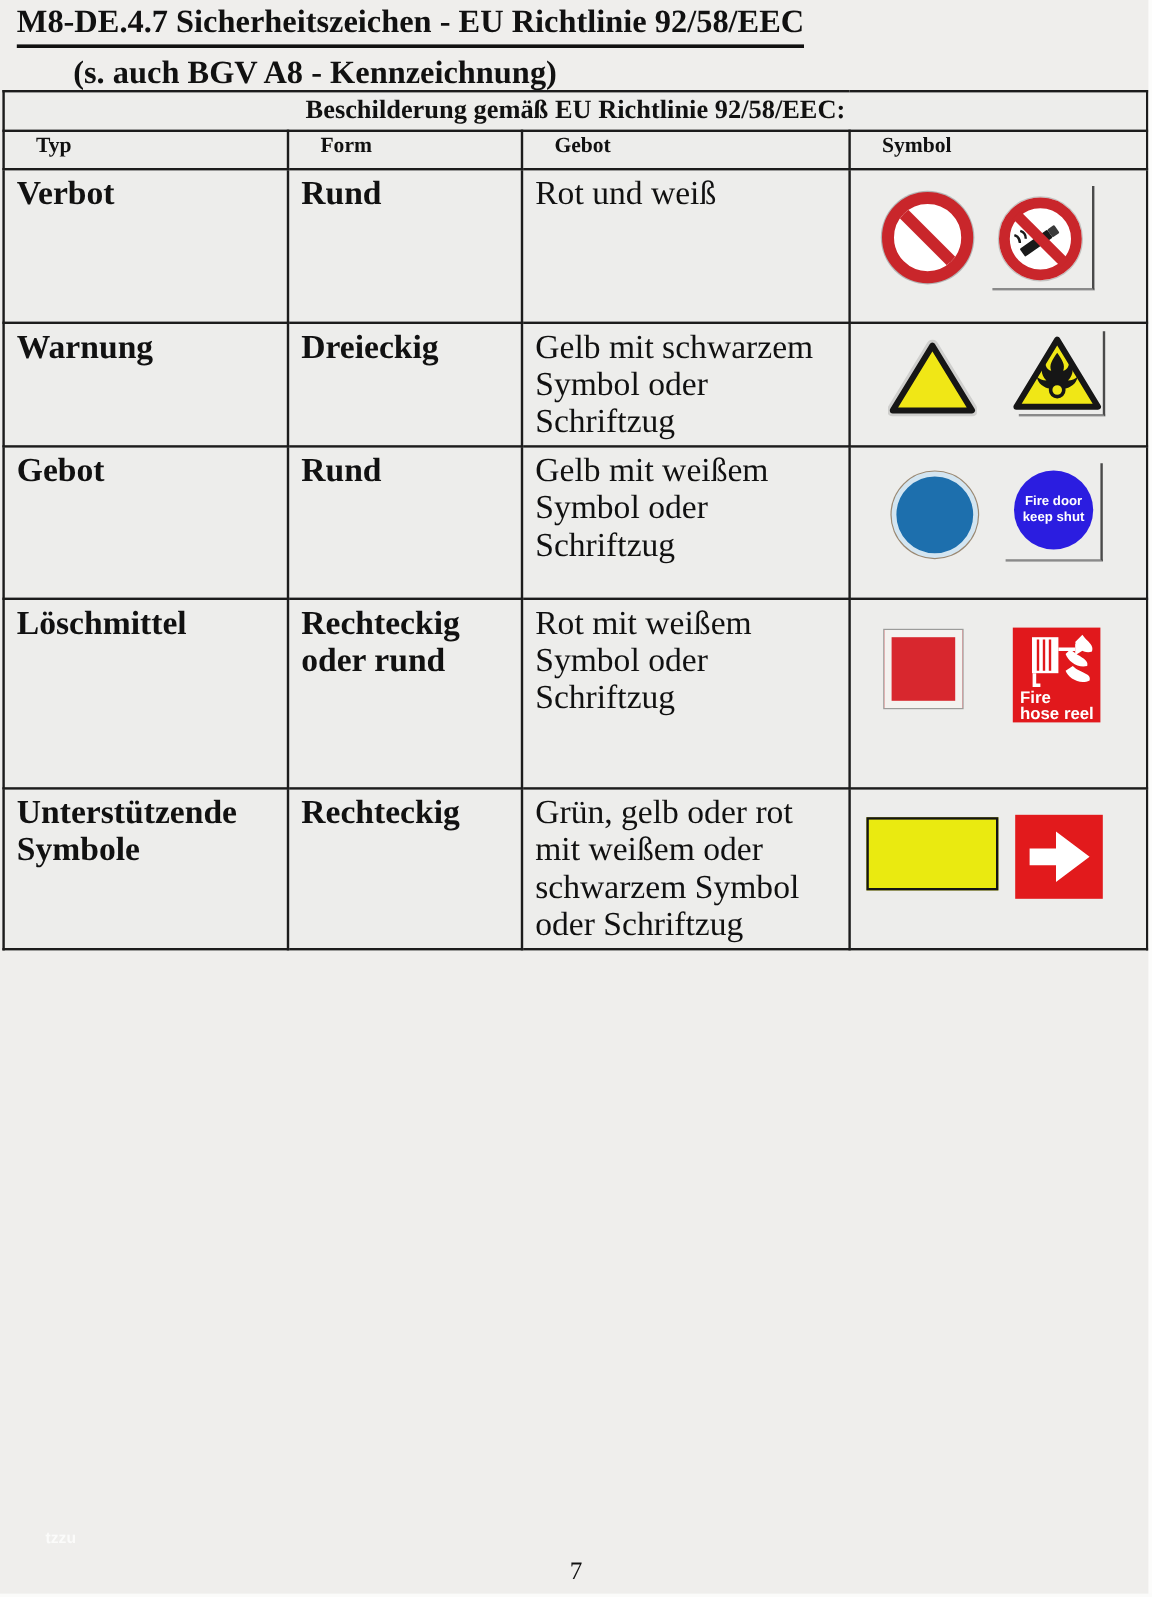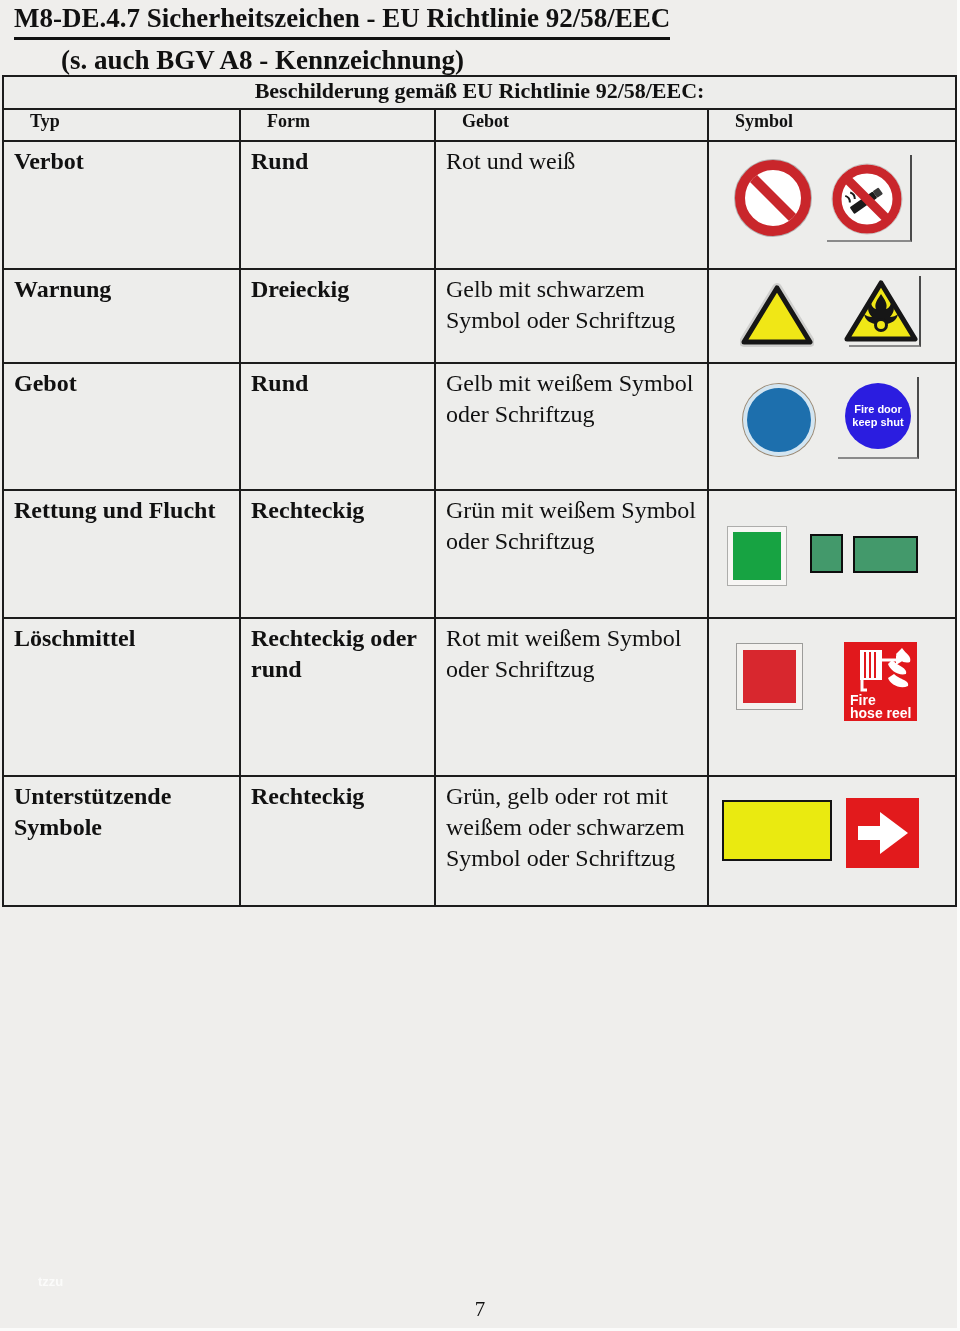--- a/index.html
+++ b/index.html
@@ -22,21 +22,21 @@
   .title-line2{font-size:27px; font-weight:bold; line-height:40px;margin-left:47px;}
   
   table.signtable{
     position:absolute; left:2px; top:75px; width:953px;
     border-collapse:collapse; table-layout:fixed; background:var(--cell_bg);
   }
   table.signtable td{border:2px solid var(--border_dark); vertical-align:top; overflow:hidden;}
   td.caption{text-align:center; font-weight:bold; font-size:22px; height:29px; padding:1px 4px;}
   td.colhead{font-weight:bold; font-size:18px; padding:1px 26px; height:28px;}
   td.typ, td.form{font-weight:bold;}
-  td.typ, td.form, td.farbe{font-size:24px; padding:4px 10px; line-height:31px;}
+  td.typ, td.form, td.farbe{font-size:28px; padding:4px 10px; line-height:31px;}
   td.symcell{position:relative; padding:0;}
   .sym{position:absolute;}
   
   .frame{position:absolute; border-right:2px solid var(--frame_gray); border-bottom:2px solid #8a8a8a;}
   
   .prohibit{width:56px;height:56px;border-radius:50%;background:#fff;
     border:10px solid var(--prohibition_red); box-shadow:0 0 0 1px #b3b3b3; overflow:hidden;}
   .prohibit::before{content:""; position:absolute; left:-8px; top:23px; width:72px; height:10px;
     background:var(--prohibition_red); transform:rotate(45deg);}
   .prohibit{position:absolute;}
@@ -149,30 +149,20 @@
       <td class="symcell">
         <div class="frame" style="left:129px;top:13px;width:79px;height:80px"></div>
         <div class="sym bluecircle" style="left:34px;top:20px"></div>
         <div class="sym firedoor" style="left:136px;top:19px">
           <span>Fire door</span>
           <span>keep shut</span>
         </div>
       </td>
     </tr>
 
-    <tr style="height:128px">
-      <td class="typ">Rettung und Flucht</td>
-      <td class="form">Rechteckig</td>
-      <td class="farbe">Grün mit weißem Symbol oder Schriftzug</td>
-      <td class="symcell">
-        <div class="sym greensq" style="left:19px;top:36px"></div>
-        <div class="sym greenrect-s" style="left:101px;top:43px"></div>
-        <div class="sym greenrect-w" style="left:144px;top:45px"></div>
-      </td>
-    </tr>
 
     <tr style="height:158px">
       <td class="typ">Löschmittel</td>
       <td class="form">Rechteckig oder rund</td>
       <td class="farbe">Rot mit weißem Symbol oder Schriftzug</td>
       <td class="symcell">
         <div class="sym redsq" style="left:28px;top:25px"></div>
         <div class="sym hosesign" style="left:135px;top:23px">
           <svg width="73" height="52" viewBox="0 0 73 52">
             <rect x="16" y="8" width="22" height="30" fill="#ffffff"></rect>

